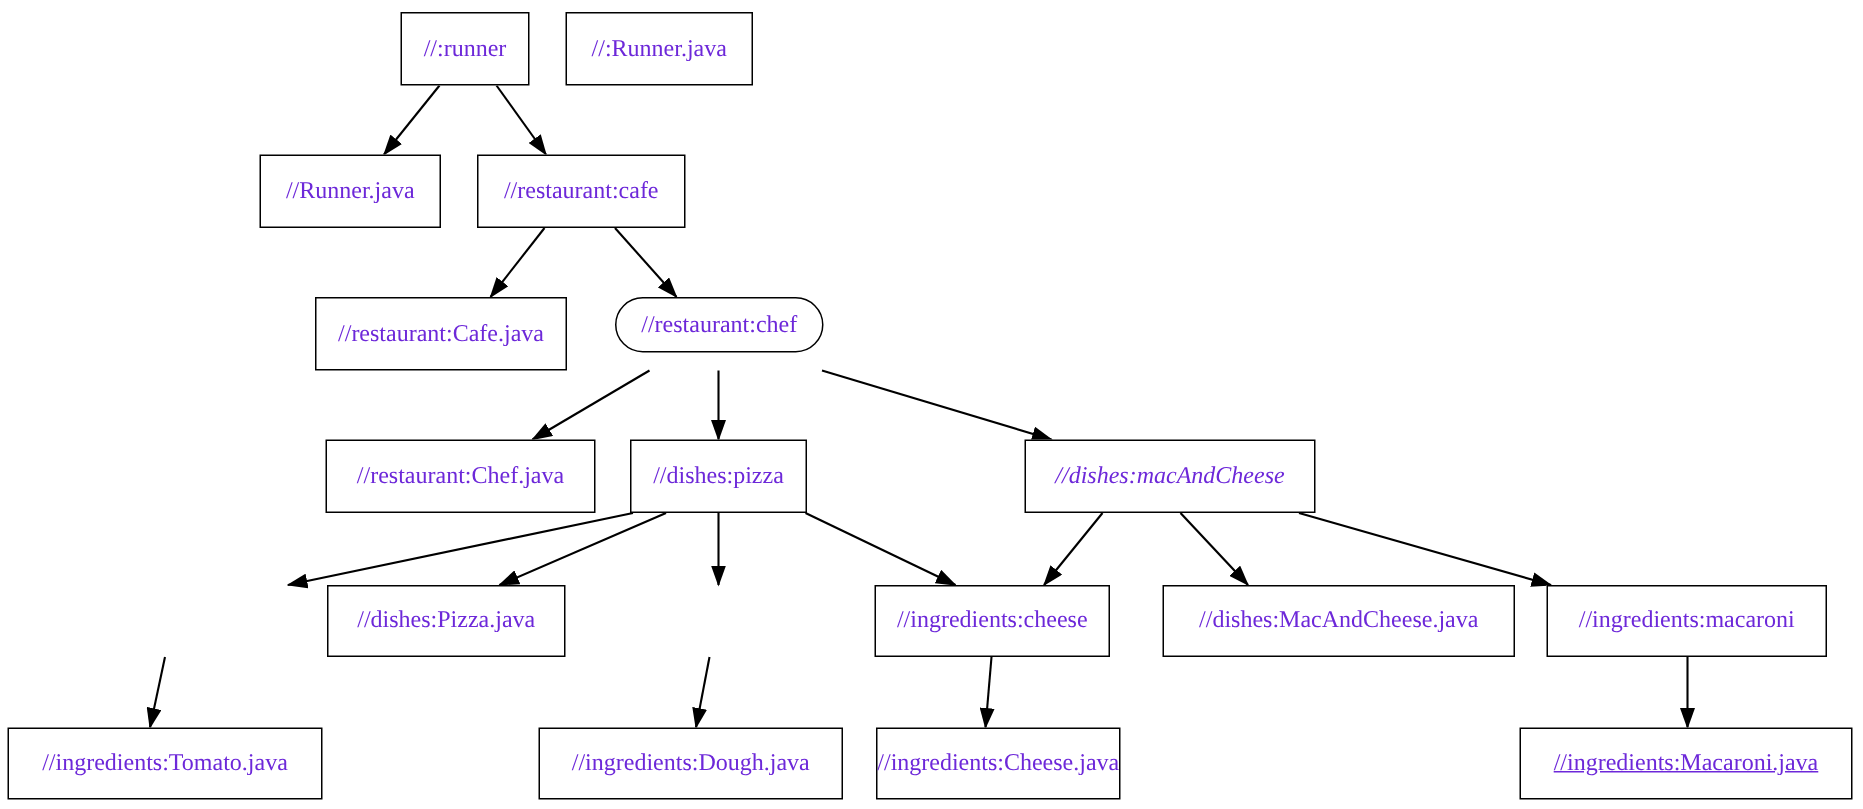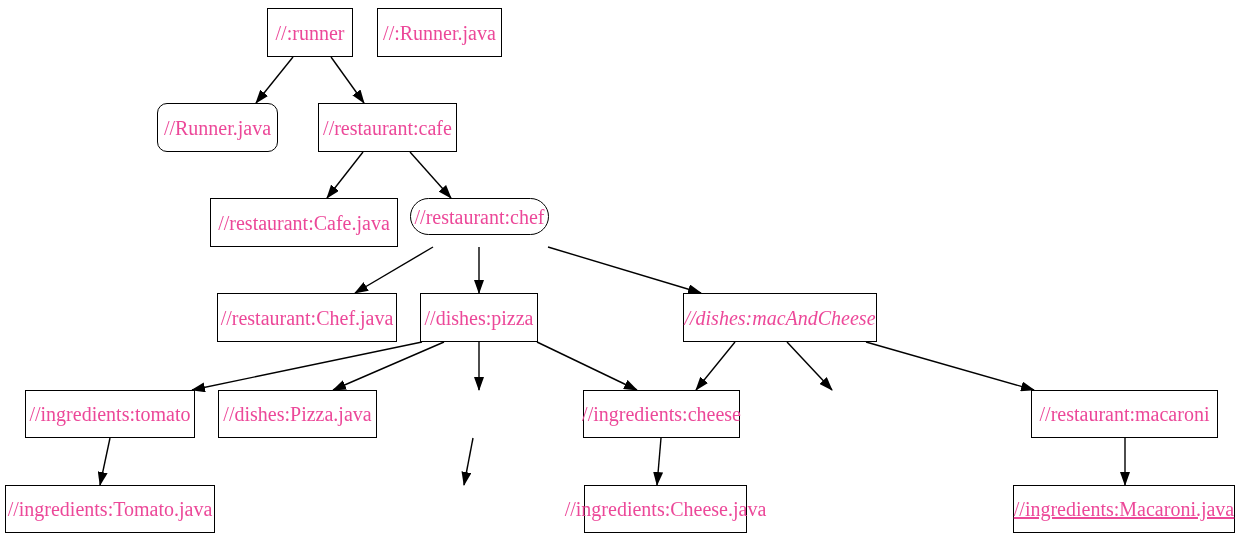--- a/index.html
+++ b/index.html
@@ -28,25 +28,25 @@
     left: 0;
     top: 0;
     width: 1242px;
     height: 539px;
   }
   .node {
     position: absolute;
     box-sizing: border-box;
     border: 1.5px solid #000000;
     background: #ffffff;
-    color: #ec4899;
+    color: #6d28d9;
     display: flex;
     align-items: center;
     justify-content: center;
-    font-size: 20px;
+    font-size: 16px;
     line-height: 1;
     white-space: nowrap;
     text-align: center;
   }
   .edge-line {
     stroke: #000000;
     stroke-width: 1.4;
     fill: none;
   }
 </style>
@@ -77,28 +77,29 @@
         <line class="edge-line" x1="866" y1="342" x2="1034" y2="390" marker-end="url(#arrowhead)"></line>
         <line class="edge-line" x1="110" y1="438" x2="100" y2="485" marker-end="url(#arrowhead)"></line>
         <line class="edge-line" x1="473" y1="438" x2="464" y2="485" marker-end="url(#arrowhead)"></line>
         <line class="edge-line" x1="661" y1="438" x2="657" y2="485" marker-end="url(#arrowhead)"></line>
         <line class="edge-line" x1="1125" y1="438" x2="1125" y2="485" marker-end="url(#arrowhead)"></line>
       </g>
   </svg>
   <div class="nodes-layer" id="nodes-layer">
       <div class="node" style="left: 267px; top: 8px; width: 86px; height: 49px;">//:runner</div>
       <div class="node" style="left: 377px; top: 8px; width: 125px; height: 49px;">//:Runner.java</div>
-      <div class="node" style="left: 157px; top: 103px; width: 121px; height: 49px; border-radius: 10px;">//Runner.java</div>
+      <div class="node" style="left: 173px; top: 103px; width: 121px; height: 49px;">//Runner.java</div>
       <div class="node" style="left: 318px; top: 103px; width: 139px; height: 49px;">//restaurant:cafe</div>
-      <div class="node" style="left: 210px; top: 198px; width: 188px; height: 49px;">//restaurant:Cafe.java</div>
+      <div class="node" style="left: 210px; top: 198px; width: 168px; height: 49px;">//restaurant:Cafe.java</div>
       <div class="node" style="left: 410px; top: 198px; width: 139px; height: 37px; border-radius: 22px;">//restaurant:chef</div>
       <div class="node" style="left: 217px; top: 293px; width: 180px; height: 49px;">//restaurant:Chef.java</div>
       <div class="node" style="left: 420px; top: 293px; width: 118px; height: 49px;">//dishes:pizza</div>
       <div class="node" style="left: 683px; top: 293px; width: 194px; height: 49px; font-style: italic;">//dishes:macAndCheese</div>
-      <div class="node" style="left: 25px; top: 390px; width: 170px; height: 48px;">//ingredients:tomato</div>
       <div class="node" style="left: 218px; top: 390px; width: 159px; height: 48px;">//dishes:Pizza.java</div>
       <div class="node" style="left: 583px; top: 390px; width: 157px; height: 48px;">//ingredients:cheese</div>
-      <div class="node" style="left: 1031px; top: 390px; width: 187px; height: 48px;">//restaurant:macaroni</div>
+      <div class="node" style="left: 775px; top: 390px; width: 235px; height: 48px;">//dishes:MacAndCheese.java</div>
+      <div class="node" style="left: 1031px; top: 390px; width: 187px; height: 48px;">//ingredients:macaroni</div>
       <div class="node" style="left: 5px; top: 485px; width: 210px; height: 48px;">//ingredients:Tomato.java</div>
+      <div class="node" style="left: 359px; top: 485px; width: 203px; height: 48px;">//ingredients:Dough.java</div>
       <div class="node" style="left: 584px; top: 485px; width: 163px; height: 48px;">//ingredients:Cheese.java</div>
       <div class="node" style="left: 1013px; top: 485px; width: 222px; height: 48px; text-decoration: underline;">//ingredients:Macaroni.java</div>
     </div>
 </div>
 
 </body></html>

